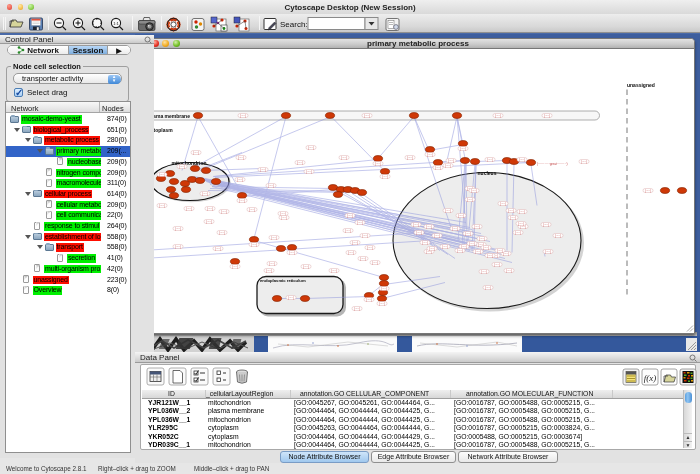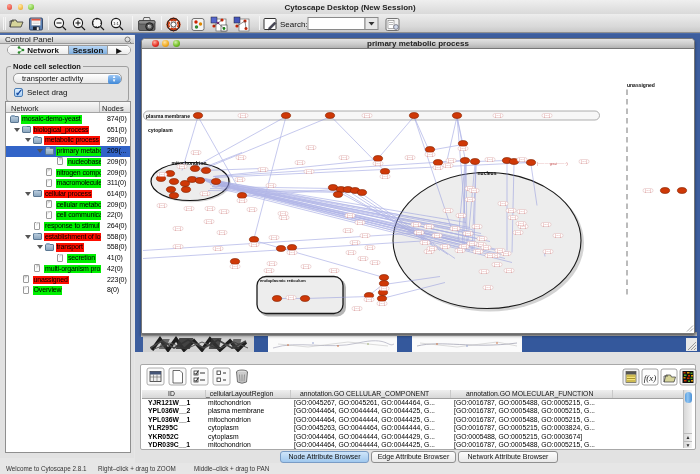--- a/index.html
+++ b/index.html
@@ -22,21 +22,21 @@
 #iframe1 { left:6px; top:3.5px; width:554px; height:296px; background:#fff;
   border:1px solid #777; border-radius:4px 4px 0 0; box-shadow:0 2px 3px rgba(0,0,0,0.45); }
 #iframe1 .ftitle { position:absolute; left:0; top:0; right:0; height:10px;
   background:linear-gradient(#e2e2e2,#cccccc 55%,#b2b2b2); border-bottom:1px solid #777;
   border-radius:4px 4px 0 0; }
 #iframe1 .ftitle .tl { position:absolute; top:1.4px; width:6.8px; height:6.8px; border-radius:50%; }
 #iframe1 .ftext { position:absolute; left:0; right:0; top:0.8px; text-align:center; font-size:8px; font-weight:bold; color:#222; }
 
 .bstrip { top:302px; height:16px; }
 
-#cpanel { left:0; top:35px; width:134px; height:423px; background:#e2e2e2; }
+#cpanel { left:0; top:35px; width:154px; height:423px; background:#e2e2e2; }
 .phead { position:absolute; left:0; width:100%; height:9px;
   background:linear-gradient(#f4f4f4,#dcdcdc 60%,#cacaca); border-bottom:1px solid #9a9a9a;
   font-size:8px; color:#1a1a1a; padding-left:5px; line-height:9px; }
 
 #cp-tabs { left:7px; top:9.5px; width:124px; height:10px; background:#fff; border:1px solid #9a9a9a; border-radius:5px; display:flex; font-size:8px; font-weight:bold; color:#111; }
 #cp-tabs .seg { height:100%; line-height:9.5px; text-align:center; }
 
 #grpbox { left:6px; top:31px; width:123px; height:36px; border:1px solid #9f9f9f; border-radius:3px; }
 #grplabel { left:11px; top:27px; font-size:7.5px; font-weight:bold; color:#111; background:#e2e2e2; padding:0 2px; }
 #combo { left:13px; top:38px; width:109px; height:11px; background:linear-gradient(#ffffff,#e8e8e8); border:1px solid #9a9a9a; border-radius:5px; font-size:7.5px; line-height:10px; color:#111; padding-left:8px; }
@@ -726,20 +726,26 @@
         <div class="trow" style="top:183.2px;">
           <div class="file" style="left:16.5px;"></div>
           <div class="lbl gH" style="left:26.5px; max-width:68.5px;">Overview</div>
           <div class="val" style="left:101px;">8(0)</div>
         </div>
       </div>
   </div>
 </div>
 
 <div class="abs" id="dpanel">
+  <div class="phead" style="top:0; height:11px; line-height:11px;">Data Panel
+    <svg style="position:absolute; right:3px; top:2px;" width="8" height="8" viewBox="0 0 8 8">
+      <circle cx="3.5" cy="3.5" r="2.5" fill="none" stroke="#777" stroke-width="1"></circle>
+      <line x1="5.5" y1="5.5" x2="7.5" y2="7.5" stroke="#777" stroke-width="1"></line>
+    </svg>
+  </div>
   <div id="dbox">
 
     <svg style="position:absolute; left:0; top:0;" width="556" height="36" viewBox="0 0 556 36">
       <g transform="translate(0,-2)">
 
       <g>
         <rect x="6" y="5" width="17" height="17" rx="2" fill="#fafafa" stroke="#9a9a9a" stroke-width="0.8"></rect>
         <rect x="9" y="8.5" width="11" height="10" fill="#eee" stroke="#333" stroke-width="0.8"></rect>
         <rect x="9" y="8.5" width="11" height="3" fill="#445577"></rect>
         <line x1="9" y1="14" x2="20" y2="14" stroke="#666" stroke-width="0.6"></line>

